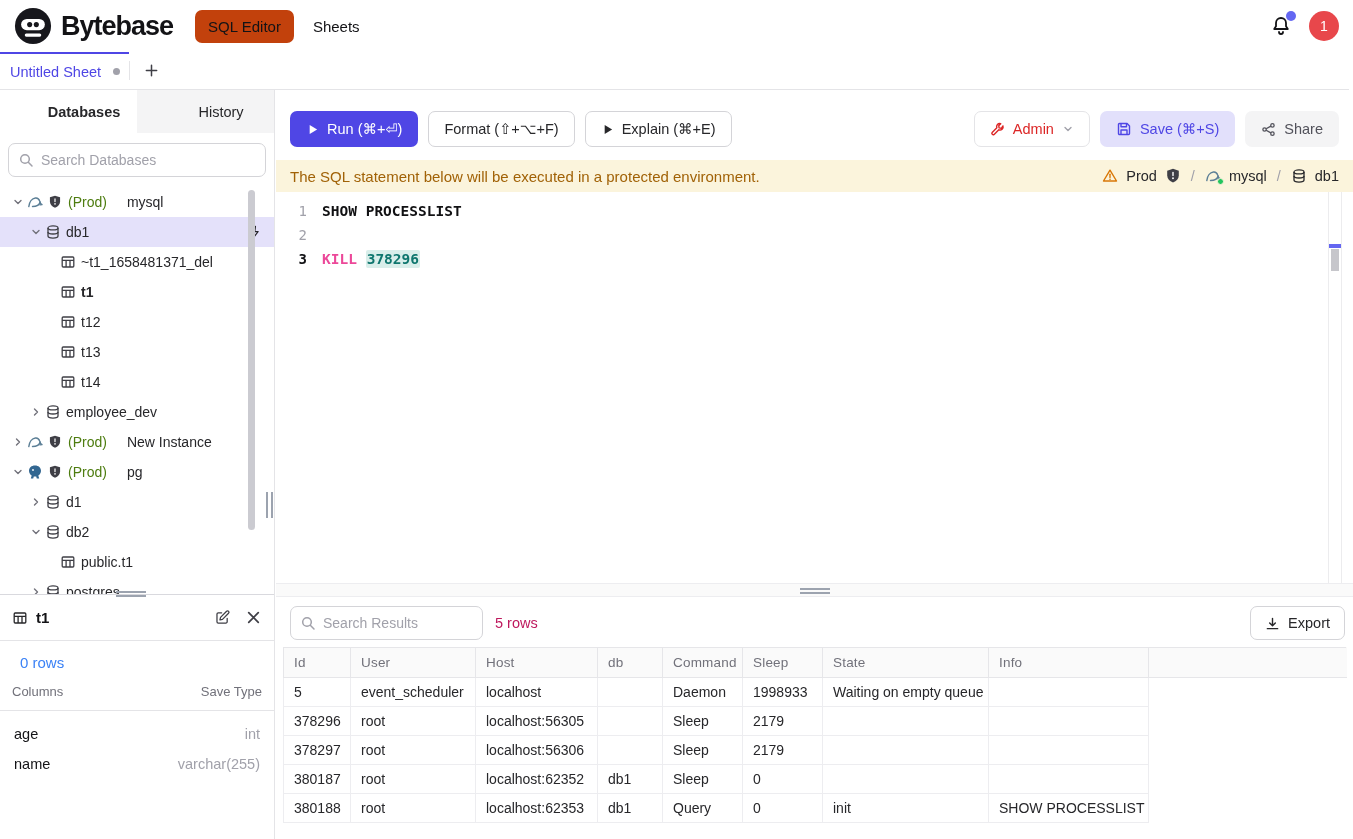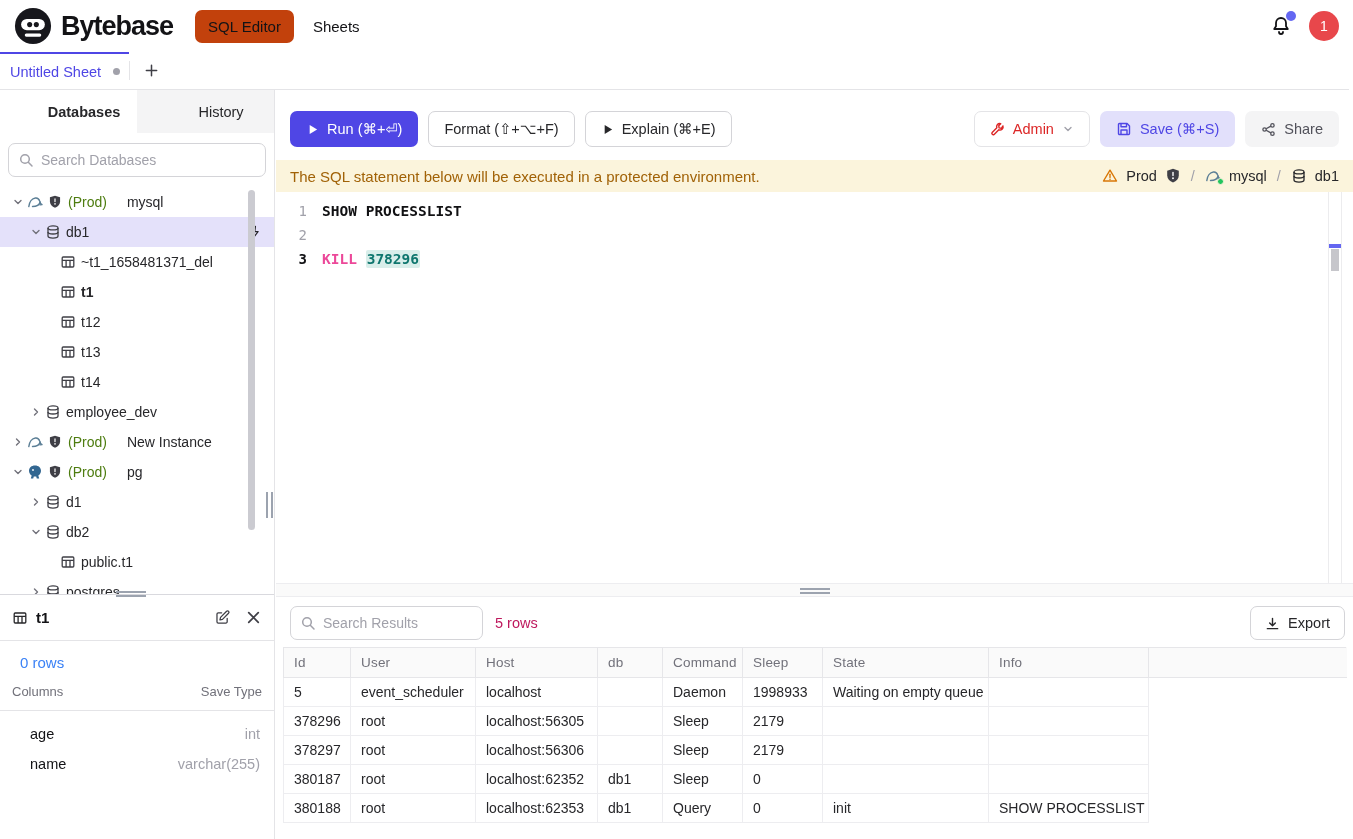--- a/index.html
+++ b/index.html
@@ -57,21 +57,21 @@
   
   .schema-panel { position:absolute; left:0; right:0; bottom:0; height:245px; background:#fff; border-top:1px solid #d9d9de; }
   .grip-h { position:absolute; top:-6px; left:116px; width:30px; }
   .grip-h i, .grip-main i { display:block; height:2px; background:#9ca3af; margin:2px 0; }
   .schema-header { height:46px; display:flex; align-items:center; padding:0 12px; border-bottom:1px solid #e4e4e7; gap:8px; font-weight:700; font-size:15px; color:#131316; }
   .schema-header .tbl-ic { color:#27272a; } .schema-header .tbl-ic svg { width:16px; height:16px; }
   .schema-actions { margin-left:auto; display:flex; gap:14px; color:#3f3f46; }
   .schema-actions svg { width:17px; height:17px; }
   .schema-meta { padding:13px 20px 0; font-size:15px; color:#3b82f6; }
   .schema-cols-header { display:flex; justify-content:space-between; padding:13px 12px 11px; font-size:13px; color:#71717a; border-bottom:1px solid #e4e4e7; }
-  .schema-rows { padding-top:8px;padding-left:16px; }
+  .schema-rows { padding-top:8px; }
   .schema-row { display:flex; justify-content:space-between; padding:7px 14px; font-size:14.5px; }
   .col-name { color:#131316; } .col-type { color:#a1a1aa; }
 
   
   .main { position:absolute; left:276px; top:90px; right:0; bottom:0; display:flex; flex-direction:column; background:#fff; }
   .toolbar { height:70px; display:flex; align-items:center; padding:8px 14px 0; gap:10px; }
   .toolbar-right { margin-left:auto; display:flex; gap:10px; }
   .btn { height:36px; border-radius:7px; display:inline-flex; align-items:center; gap:8px; font-size:14.5px; padding:0 15px; border:1px solid transparent; cursor:pointer; font-family:inherit; background:#fff; }
   .btn svg { width:13px; height:13px; }
   .btn-run { background:var(--accent); color:#fff; }

